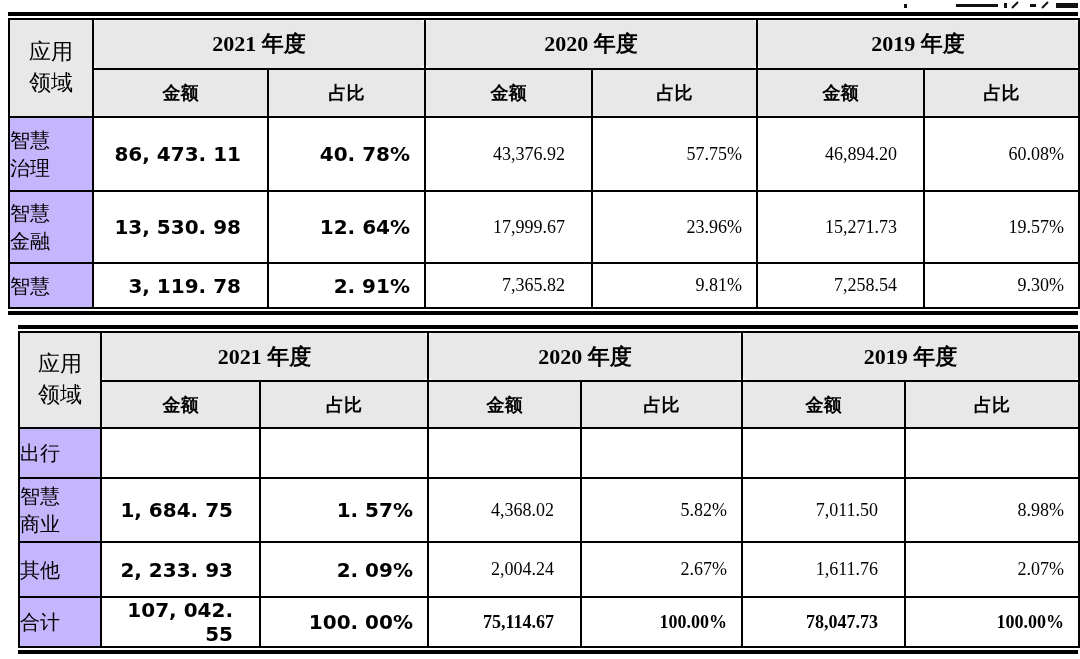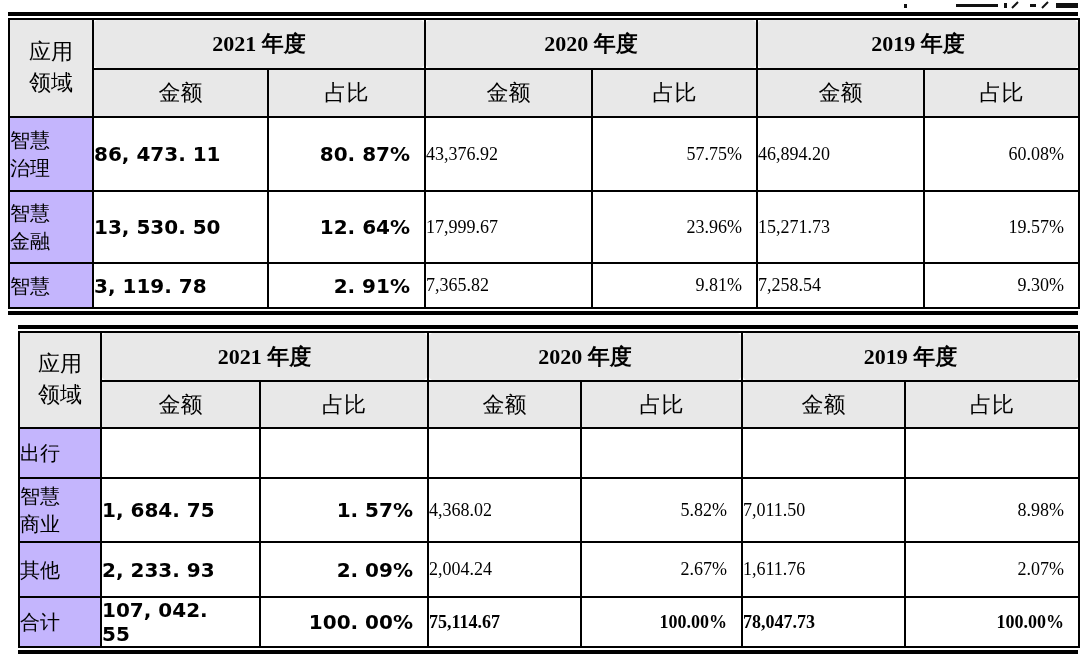--- a/index.html
+++ b/index.html
@@ -7,24 +7,24 @@
        font-family:"Liberation Serif","DejaVu Serif",serif;color:#000;}
   .tbl-wrap{position:absolute;}
   .t1-wrap{left:8px;top:12px;width:1070px;}
   .t2-wrap{left:18px;top:325px;width:1060px;}
   .rule-thick{height:4px;background:#000;}
   .rule-gap{height:2px;background:#fff;}
   table{width:100%;border-collapse:collapse;table-layout:fixed;}
   th,td{border:2px solid #000;padding:0;vertical-align:middle;overflow:hidden;}
   thead th{background:#e8e8e8;text-align:center;}
   .year-th{font-weight:bold;font-size:22px;border-radius:8px;}
-  .sub-th{font-weight:normal;font-size:22px;}
+  .sub-th{font-weight:bold;font-size:18px;}
   .field-th{font-weight:normal;font-size:22px;white-space:pre-line;line-height:1.4;}
   .row-label{text-align:left;font-size:20px;white-space:pre-line;line-height:1.4;background:#c4b5fd;}
-  .amt{text-align:left;padding-right:26px;}
+  .amt{text-align:right;padding-right:26px;}
   .pct{text-align:right;padding-right:14px;}
   .sans-num{font-family:"DejaVu Sans","Liberation Sans",sans-serif;font-weight:bold;font-size:20px;}
   .serif-num{font-family:"Liberation Serif","DejaVu Serif",serif;font-weight:normal;font-size:18px;}
   .total-row .serif-num{font-weight:bold;}
   .h50{height:50px;} .h49{height:49px;} .h48{height:48px;} .h47{height:47px;}
   .h74{height:74px;} .h72{height:72px;} .h64{height:64px;} .h55{height:55px;padding-left:8px;} .h45{height:45px;}
   .frag{position:absolute;left:880px;top:0;width:200px;height:10px;}
 </style>
 </head>
 <body>
@@ -69,30 +69,30 @@
           <th class="sub-th">占比</th>
           <th class="sub-th">金额</th>
           <th class="sub-th">占比</th>
         </tr>
       </thead>
       <tbody>
         <tr class="h74">
           <td class="row-label">智慧
 治理</td>
           <td class="amt sans-num">86, 473. 11</td>
-          <td class="pct sans-num">80. 87%</td>
+          <td class="pct sans-num">40. 78%</td>
           <td class="amt serif-num">43,376.92</td>
           <td class="pct serif-num">57.75%</td>
           <td class="amt serif-num">46,894.20</td>
           <td class="pct serif-num">60.08%</td>
         </tr>
         <tr class="h72">
           <td class="row-label">智慧
 金融</td>
-          <td class="amt sans-num">13, 530. 50</td>
+          <td class="amt sans-num">13, 530. 98</td>
           <td class="pct sans-num">12. 64%</td>
           <td class="amt serif-num">17,999.67</td>
           <td class="pct serif-num">23.96%</td>
           <td class="amt serif-num">15,271.73</td>
           <td class="pct serif-num">19.57%</td>
         </tr>
         <tr class="h45">
           <td class="row-label">智慧</td>
           <td class="amt sans-num">3, 119. 78</td>
           <td class="pct sans-num">2. 91%</td>

